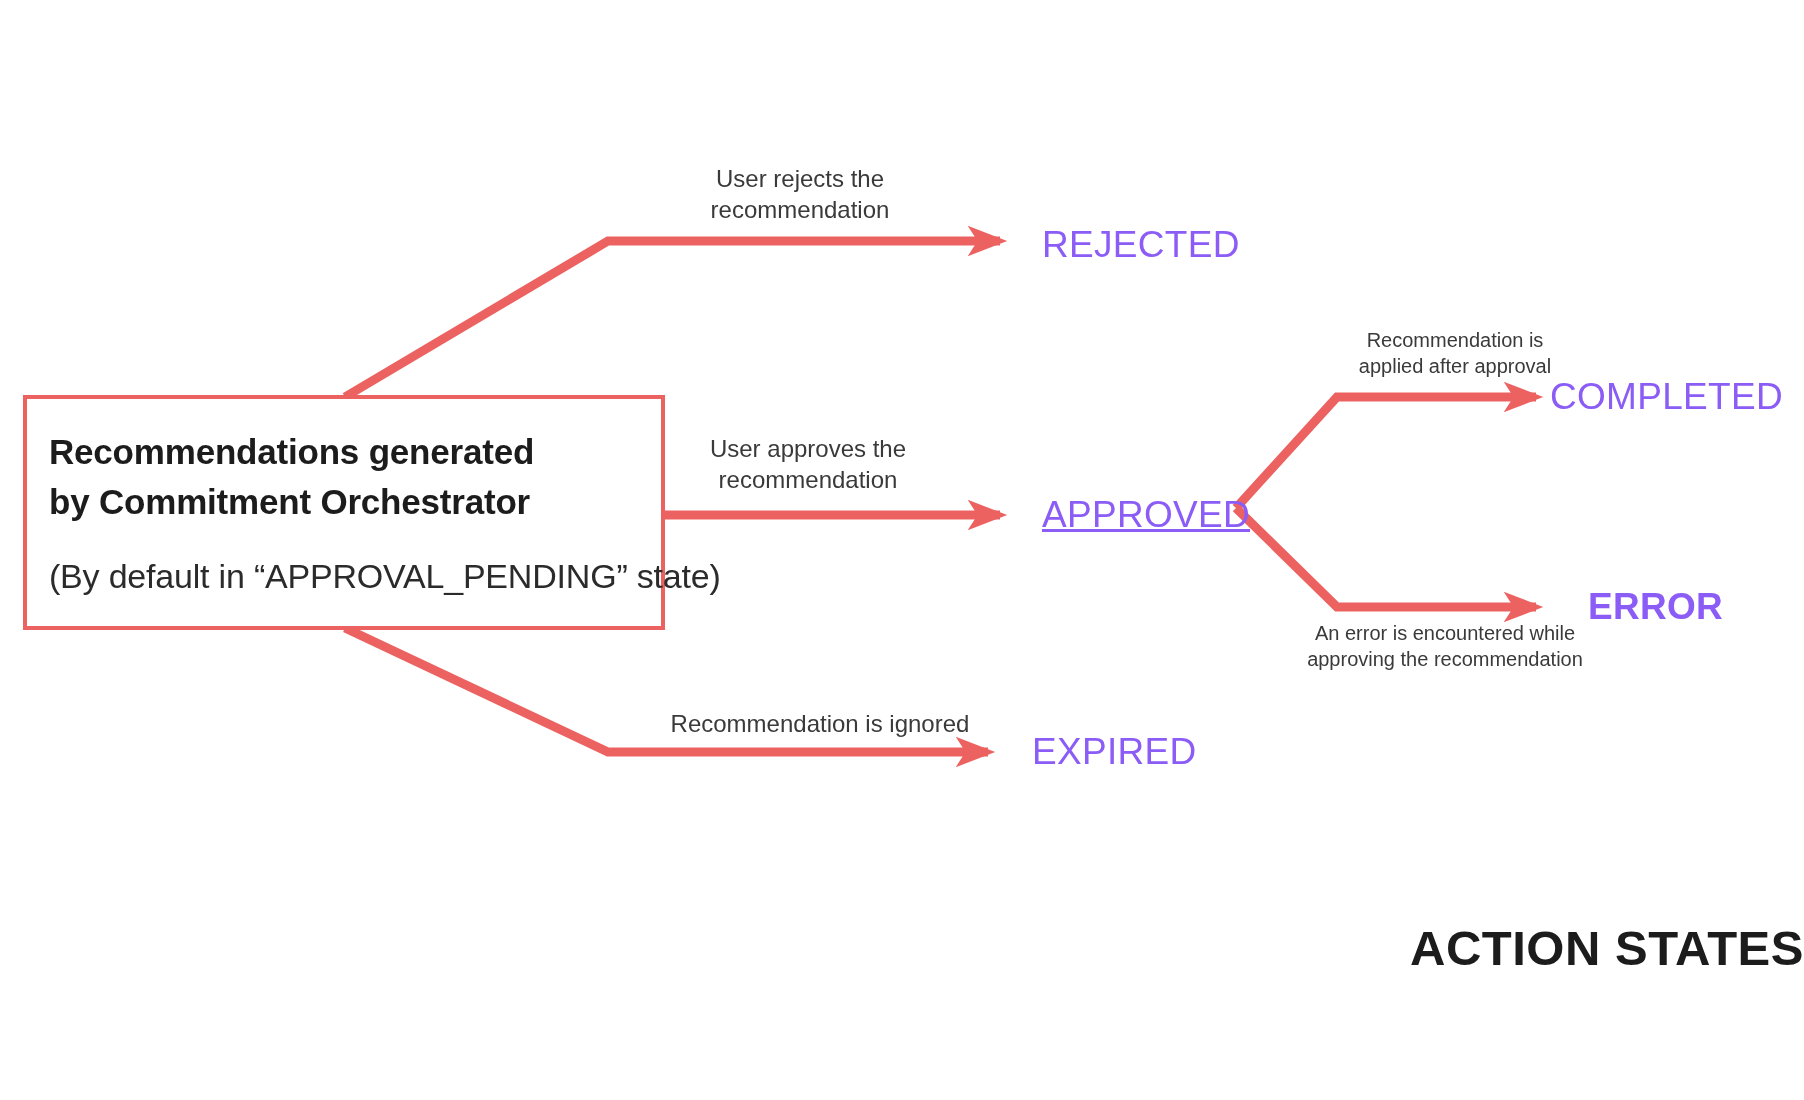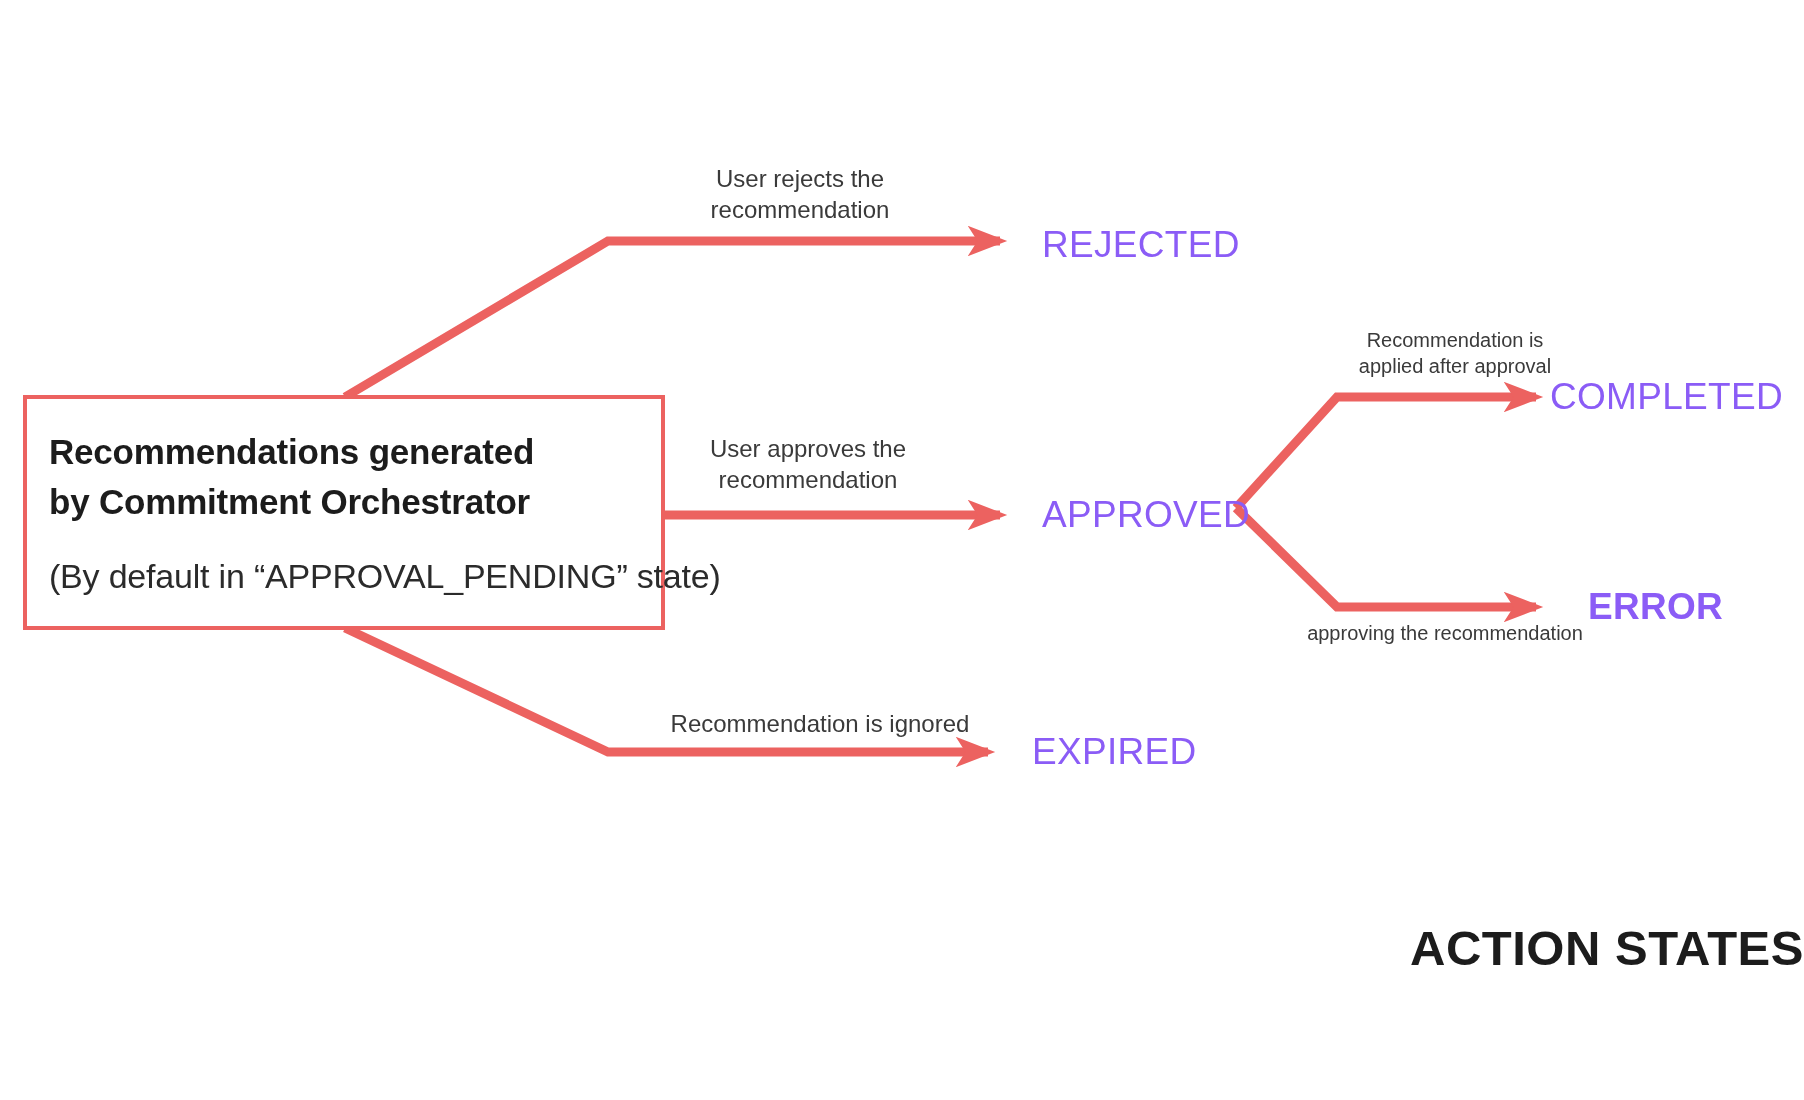--- a/index.html
+++ b/index.html
@@ -120,21 +120,21 @@
   <div class="source-box">
     <div class="source-title">
       <span>Recommendations generated</span><br>
       <span>by Commitment Orchestrator</span>
     </div>
     <div class="source-sub">(By default in “APPROVAL_PENDING” state)</div>
   </div>
 
   <div class="state-label" style="left:1042px; top:226px;">REJECTED</div>
 
-  <div class="state-label" style="left:1042px; top:496px;">APPROVED</div>
+  <div class="state-label" style="left:1042px; top:496px;text-decoration:underline;">APPROVED</div>
 
   <div class="state-label" style="left:1032px; top:733px;">EXPIRED</div>
 
   <div class="state-label" style="left:1550px; top:378px;">COMPLETED</div>
 
   <div class="state-label" style="left:1588px; top:588px;font-weight:bold;">ERROR</div>
 
   <div class="edge-label big" style="left:660px; top:163px; width:280px;">
     <div>User rejects the</div>
     <div>recommendation</div>
@@ -148,18 +148,19 @@
   <div class="edge-label big" style="left:645px; top:708px; width:350px;">
     <div>Recommendation is ignored</div>
   </div>
 
   <div class="edge-label small" style="left:1340px; top:327px; width:230px;">
     <div>Recommendation is</div>
     <div>applied after approval</div>
   </div>
 
   <div class="edge-label small" style="left:1290px; top:620px; width:310px;">
+    <div>An error is encountered while</div>
     <div>approving the recommendation</div>
   </div>
 
   <div class="caption">ACTION STATES</div>
 
 </div>
 
 </body></html>

